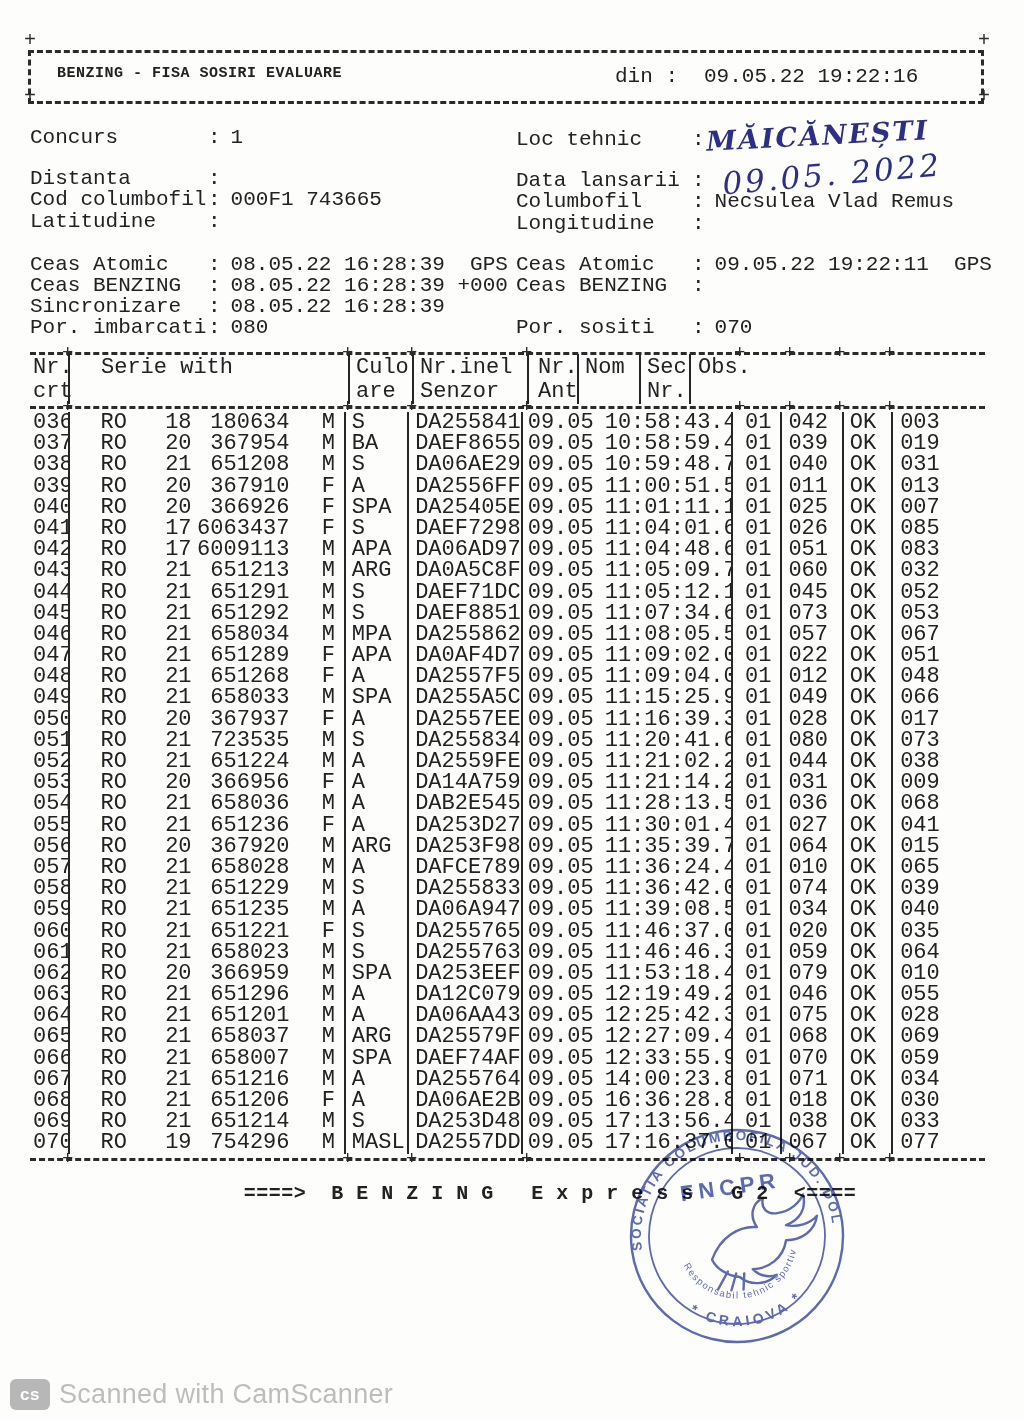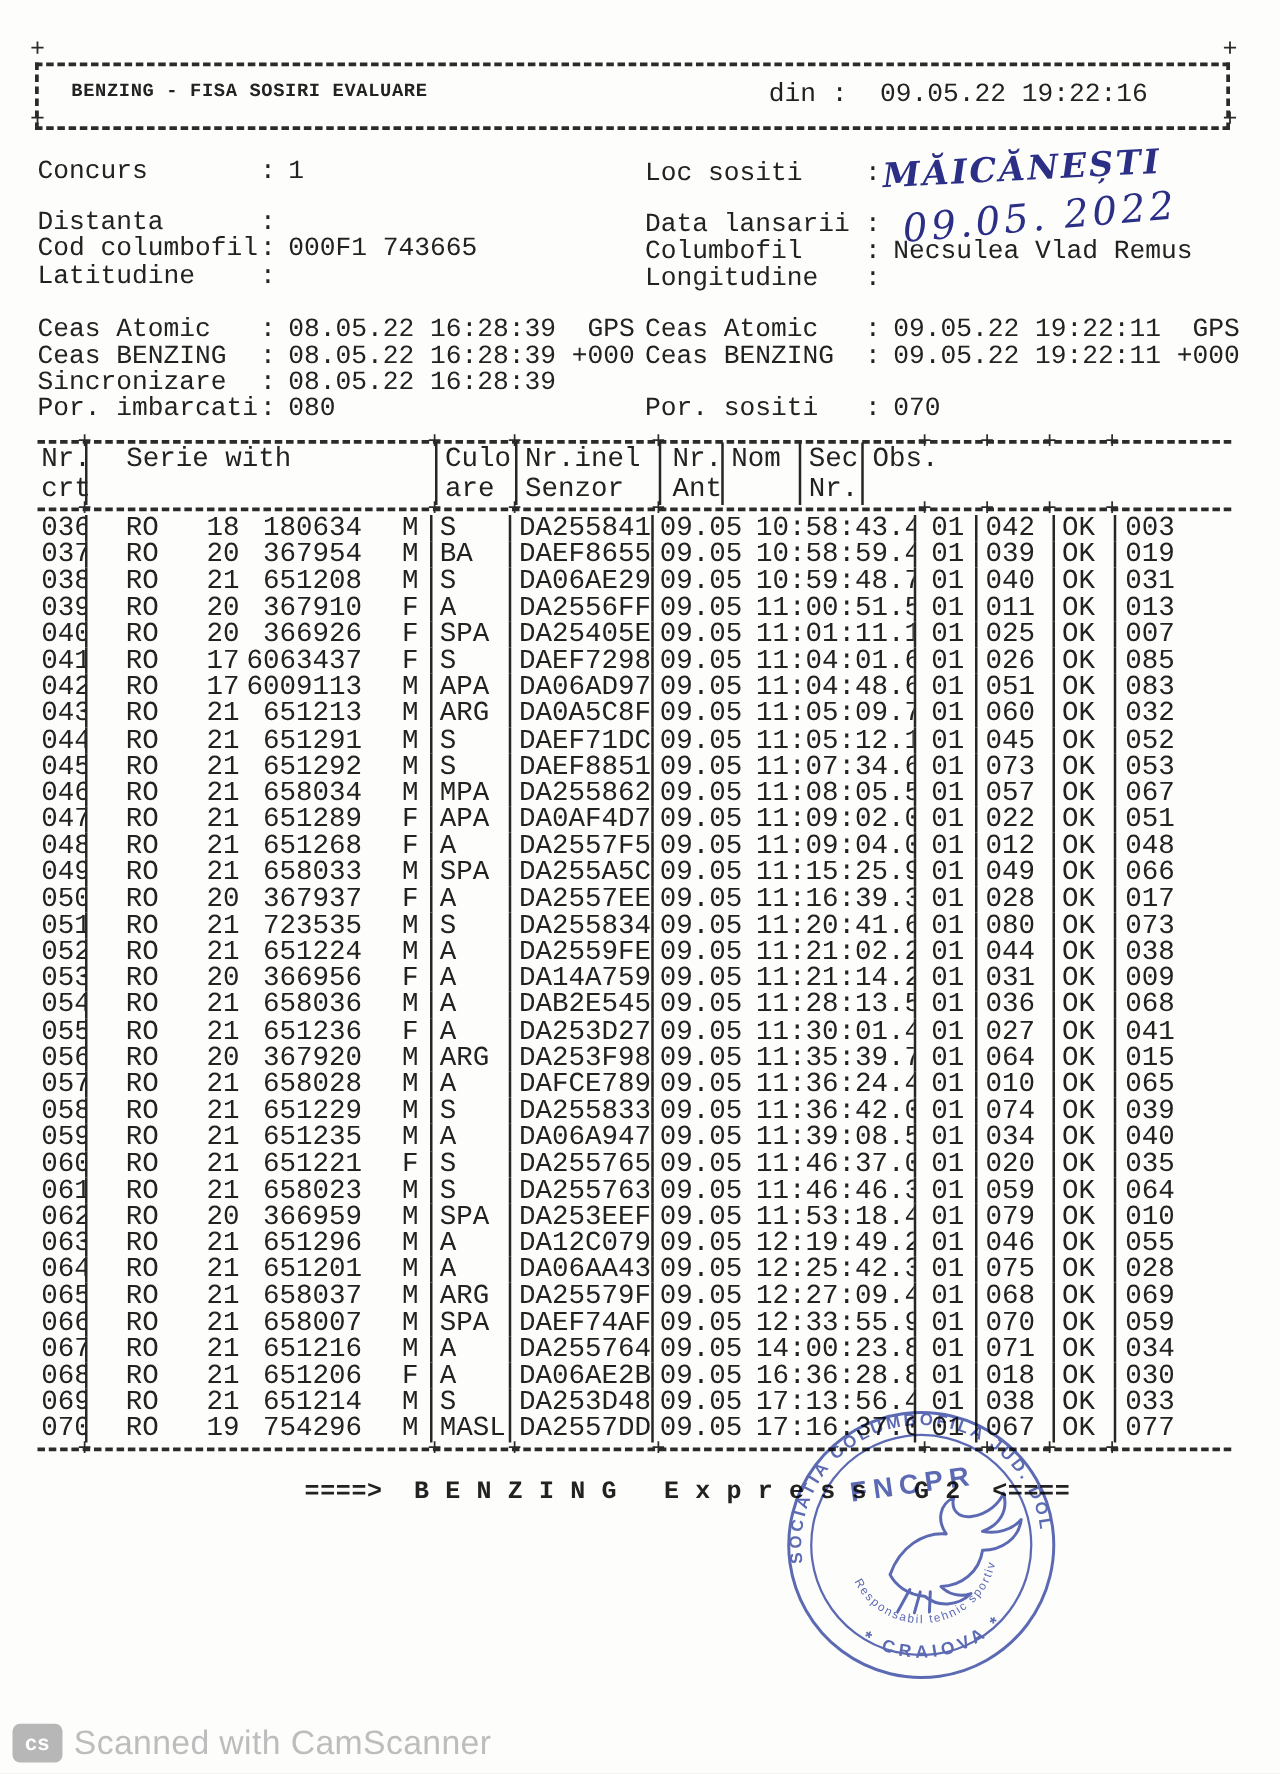--- a/index.html
+++ b/index.html
@@ -71,32 +71,32 @@
       <span class="corner" style="left: 947px; top: -12px;">+</span>
       <span class="corner" style="left: -7px; top: 44px;">+</span>
       <span class="corner" style="left: 947px; top: 44px;">+</span>
     </div>
 
   <div class="iline l" style="left:30px;top:127px;"><span class="lbl">Concurs</span><span class="col">:</span><span>1</span></div>
   <div class="iline l" style="left:30px;top:168px;"><span class="lbl">Distanta</span><span class="col">:</span><span></span></div>
   <div class="iline l" style="left:30px;top:189px;"><span class="lbl">Cod columbofil</span><span class="col">:</span><span>000F1 743665</span></div>
   <div class="iline l" style="left:30px;top:211px;"><span class="lbl">Latitudine</span><span class="col">:</span><span></span></div>
 
-  <div class="iline r" style="left:516px;top:129px;"><span class="lbl">Loc sositi</span><span class="col">:</span><span></span></div>
+  <div class="iline r" style="left:516px;top:129px;"><span class="lbl">Loc tehnic</span><span class="col">:</span><span></span></div>
   <div class="iline r" style="left:516px;top:170px;"><span class="lbl">Data lansarii</span><span class="col">:</span><span></span></div>
   <div class="iline r" style="left:516px;top:191px;"><span class="lbl">Columbofil</span><span class="col">:</span><span>Necsulea Vlad Remus</span></div>
   <div class="iline r" style="left:516px;top:213px;"><span class="lbl">Longitudine</span><span class="col">:</span><span></span></div>
 
   <div class="hand loc">MĂICĂNEȘTI</div>
   <div class="hand dat">09.05. 2022</div>
 
   <div class="iline l" style="left:30px;top:254px;"><span class="lbl">Ceas Atomic</span><span class="col">:</span><span>08.05.22 16:28:39  GPS</span></div>
   <div class="iline r" style="left:516px;top:254px;"><span class="lbl">Ceas Atomic</span><span class="col">:</span><span>09.05.22 19:22:11  GPS</span></div>
   <div class="iline l" style="left:30px;top:275px;"><span class="lbl">Ceas BENZING</span><span class="col">:</span><span>08.05.22 16:28:39 +000</span></div>
-  <div class="iline r" style="left:516px;top:275px;"><span class="lbl">Ceas BENZING</span><span class="col">:</span><span>09.05.22 19:22:11 +000</span></div>
+  <div class="iline r" style="left:516px;top:275px;"><span class="lbl">Ceas BENZING</span><span class="col">:</span></div>
   <div class="iline l" style="left:30px;top:296px;"><span class="lbl">Sincronizare</span><span class="col">:</span><span>08.05.22 16:28:39</span></div>
   <div class="iline l" style="left:30px;top:317px;"><span class="lbl">Por. imbarcati</span><span class="col">:</span><span>080</span></div>
   <div class="iline r" style="left:516px;top:317px;"><span class="lbl">Por. sositi</span><span class="col">:</span><span>070</span></div>
 
   <div class="sep" style="top:352px;">
       <span class="plus" style="left: 32px;">+</span>
       <span class="plus" style="left: 312px;">+</span>
       <span class="plus" style="left: 376px;">+</span>
       <span class="plus" style="left: 491px;">+</span>
       <span class="plus" style="left: 704px;">+</span>

